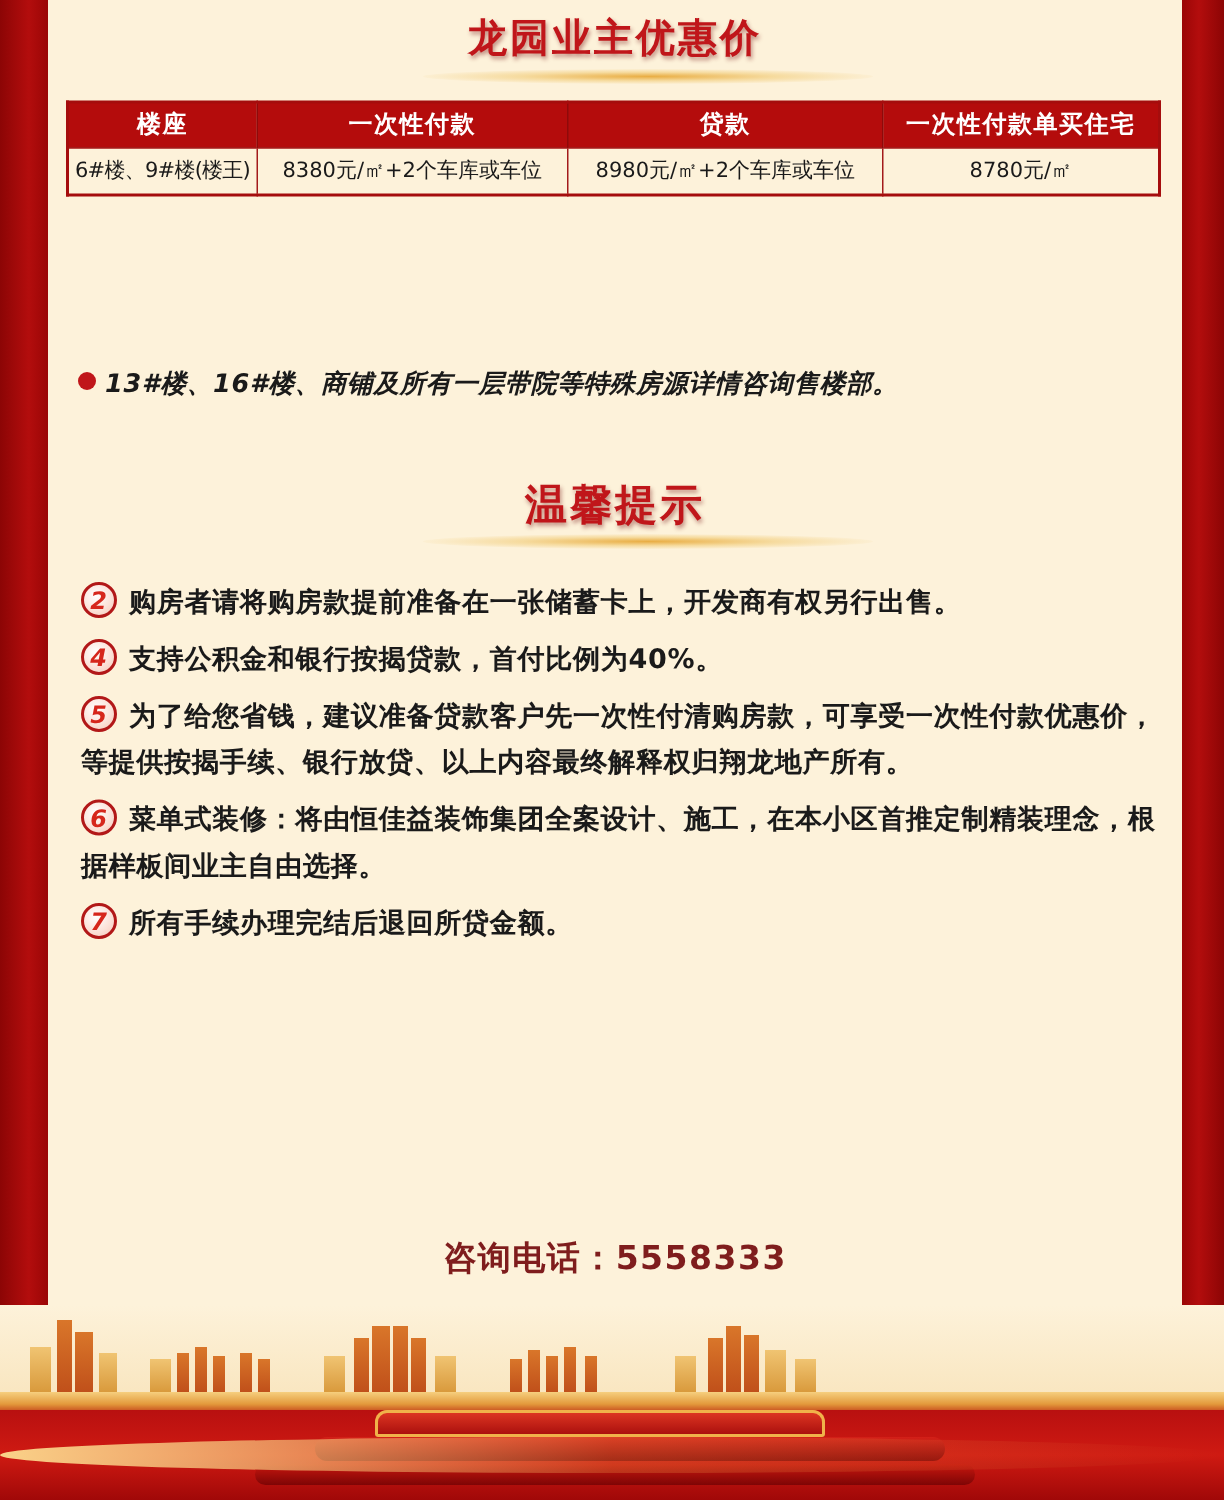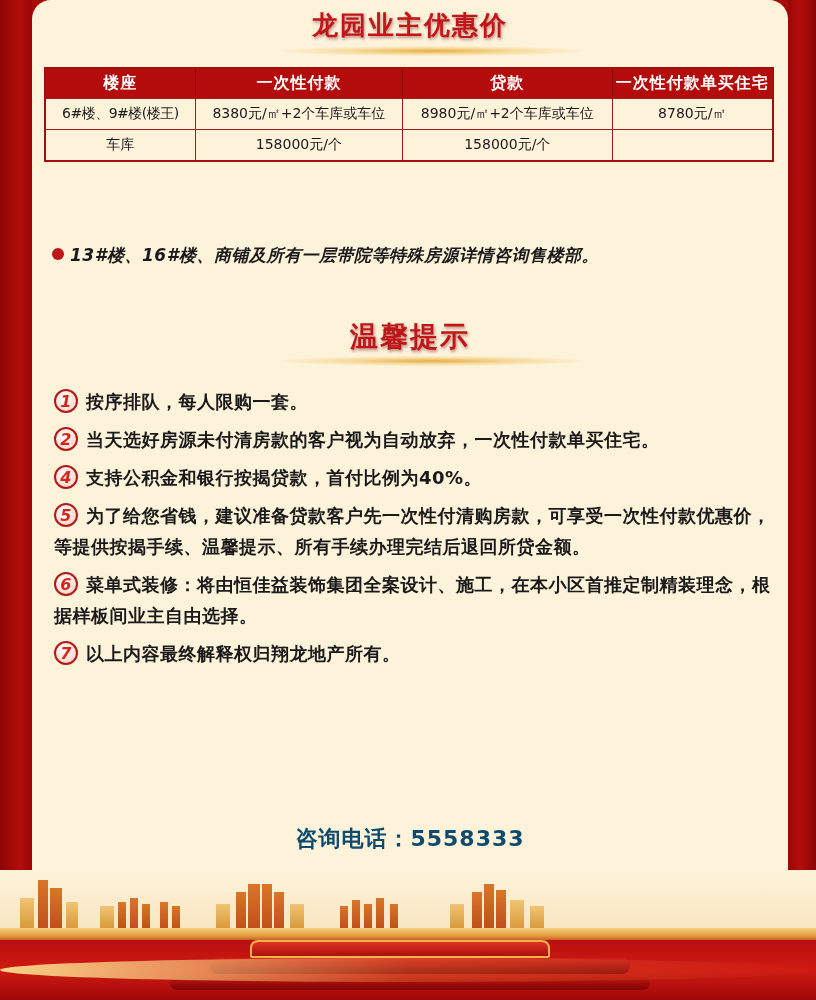--- a/index.html
+++ b/index.html
@@ -12,21 +12,20 @@
     position:absolute; left:0; top:0; width:32px; height:1000px;
     background:linear-gradient(90deg,#8c0505 0%,#b30d0d 60%,#9a0606 100%);
   }
   .border-right {
     position:absolute; right:0; top:0; width:28px; height:1000px;
     background:linear-gradient(270deg,#8c0505 0%,#b30d0d 60%,#9a0606 100%);
   }
   .panel {
     position:absolute; left:32px; top:0; width:756px; height:1000px;
     background:#fdf2da;
-    border-radius:19px;
   }
   .title {
     position:absolute; left:0; width:100%; text-align:center;
     color:#c0161a; font-weight:bold; letter-spacing:2px;
     text-shadow:1px 2px 3px rgba(120,20,20,0.45);
   }
   .title-1 { top:8px; font-size:26px; }
   .title-2 { top:318px; font-size:28px; }
   .glow {
     position:absolute; height:10px; border-radius:50%;
@@ -39,21 +38,21 @@
     position:absolute; left:12px; top:67px; width:730px;
     border-collapse:collapse; background:#fdf2da;
     border:2px solid #a50d0d;
   }
   table.price th {
     background:#b40c0c; color:#fff; font-size:16px; font-weight:bold;
     height:29px; padding:0; text-align:center; letter-spacing:1px;
     border-left:1px solid #8e0a0a;
   }
   table.price td {
-    border:1px solid #a31a1a; height:30px; padding:0 16px;
+    border:1px solid #a31a1a; height:30px; padding:0 4px;
     text-align:center; font-size:14px; color:#1a1a1a; white-space:nowrap;
   }
   .col1 { width:121px; } .col2 { width:207px; } .col3 { width:210px;font-family:Liberation Serif, serif; } .col4 { width:186px; }
 
   .note {
     position:absolute; left:20px; top:244px; font-size:17px; font-weight:bold;
     color:#1a1a1a; letter-spacing:0.5px;font-style:italic;
   }
   .bullet {
     display:inline-block; width:12px; height:12px; border-radius:50%;
@@ -69,21 +68,21 @@
     display:inline-flex; align-items:center; justify-content:center;
     width:24px; height:24px; border-radius:50%; border:2px solid #b21818;
     background:radial-gradient(circle at 40% 35%, #fff 0%, #fbe0d6 60%, #f3c7b6 100%);
     color:#d6261c; font-size:16px; font-weight:bold; font-style:italic;
     margin-right:8px; vertical-align:middle; position:relative; top:-2px;
     box-sizing:border-box;
   }
 
   .phone {
     position:absolute; left:0; width:100%; top:824px; text-align:center;
-    font-size:22px; font-weight:bold; color:#0c4a6e; letter-spacing:1px;
+    font-size:22px; font-weight:bold; color:#7f1d1d; letter-spacing:1px;
   }
 
   .footer {
     position:absolute; left:0; top:870px; width:816px; height:130px; overflow:hidden;
   }
   .footer .sky { position:absolute; left:0; top:0; width:816px; height:60px;
     background:linear-gradient(180deg,#fdf2da 0%, #f9e6c0 100%); }
   .footer .ground { position:absolute; left:0; top:70px; width:816px; height:60px;
     background:linear-gradient(180deg,#b81010 0%, #cf1a12 50%, #a00808 100%); }
   .footer .band { position:absolute; left:0; top:58px; width:816px; height:16px;
@@ -120,54 +119,45 @@
         <th class="col4">一次性付款单买住宅</th>
       </tr>
     </thead>
     <tbody>
       <tr>
         <td style="letter-spacing:-0.5px">6#楼、9#楼(楼王)</td>
         <td>8380元/㎡+2个车库或车位</td>
         <td>8980元/㎡+2个车库或车位</td>
         <td>8780元/㎡</td>
       </tr>
-      <tr>
-        <td>车库</td>
-        <td>158000元/个</td>
-        <td>158000元/个</td>
-        <td></td>
-      </tr>
     </tbody>
   </table>
 
   <div class="note">
     <span class="bullet"></span><span>13#楼、16#楼、商铺及所有一层带院等特殊房源详情咨询售楼部。</span>
   </div>
 
   <div class="title title-2">温馨提示</div>
   <div class="glow glow-2"></div>
 
   <div class="tips">
     <div class="tip">
-      <span class="num">1</span><span>按序排队，每人限购一套。</span>
-    </div>
-    <div class="tip">
-      <span class="num">2</span><span>当天选好房源未付清房款的客户视为自动放弃，一次性付款单买住宅。</span>
+      <span class="num">2</span><span>购房者请将购房款提前准备在一张储蓄卡上，开发商有权另行出售。</span>
     </div>
     <div class="tip">
       <span class="num">4</span><span>支持公积金和银行按揭贷款，首付比例为40%。</span>
     </div>
     <div class="tip">
-      <span class="num">5</span><span>为了给您省钱，建议准备贷款客户先一次性付清购房款，可享受一次性付款优惠价，等提供按揭手续、温馨提示、所有手续办理完结后退回所贷金额。</span>
+      <span class="num">5</span><span>为了给您省钱，建议准备贷款客户先一次性付清购房款，可享受一次性付款优惠价，等提供按揭手续、银行放贷、以上内容最终解释权归翔龙地产所有。</span>
     </div>
     <div class="tip">
       <span class="num">6</span><span>菜单式装修：将由恒佳益装饰集团全案设计、施工，在本小区首推定制精装理念，根据样板间业主自由选择。</span>
     </div>
     <div class="tip">
-      <span class="num">7</span><span>以上内容最终解释权归翔龙地产所有。</span>
+      <span class="num">7</span><span>所有手续办理完结后退回所贷金额。</span>
     </div>
   </div>
 
   <div class="phone">
     <span>咨询电话：</span><span>5558333</span>
   </div>
 </div>
 
 <div class="footer">
   <div class="sky"></div>

